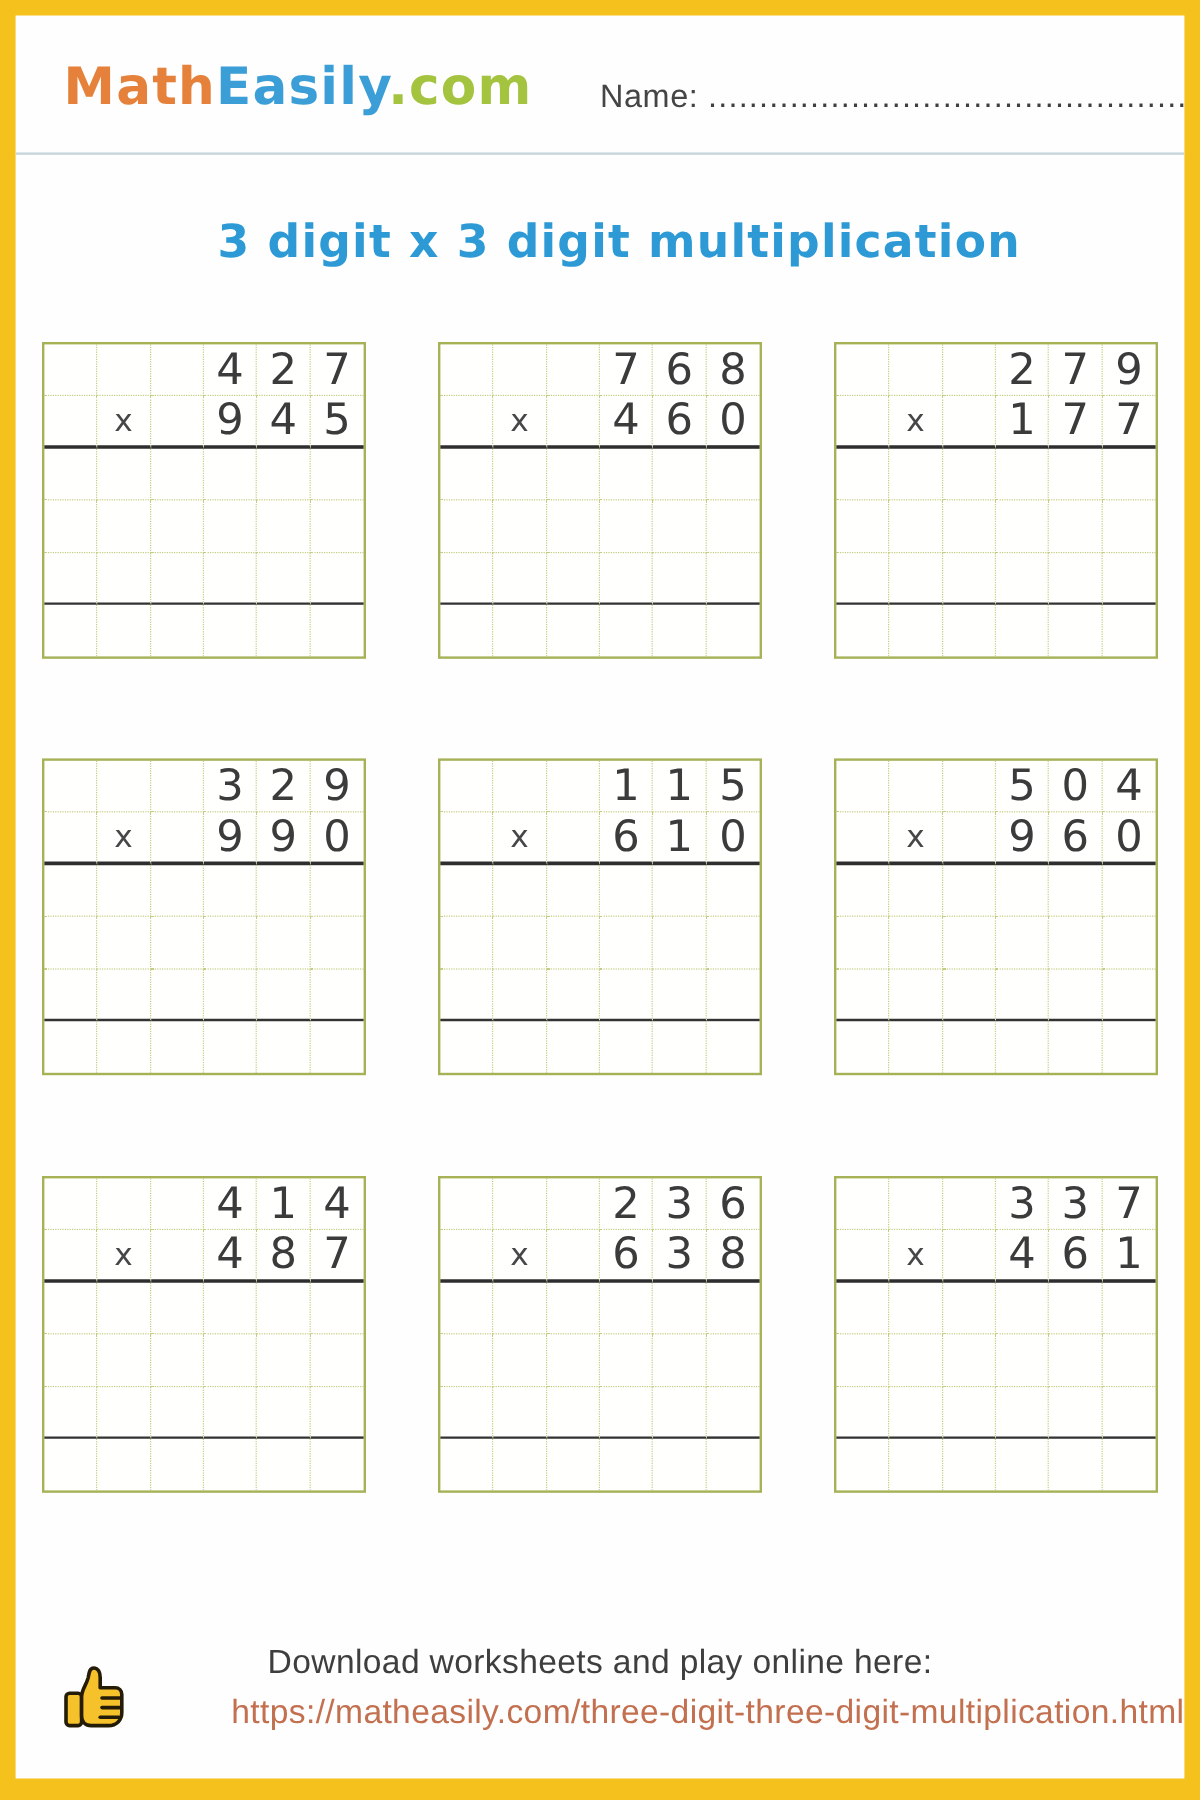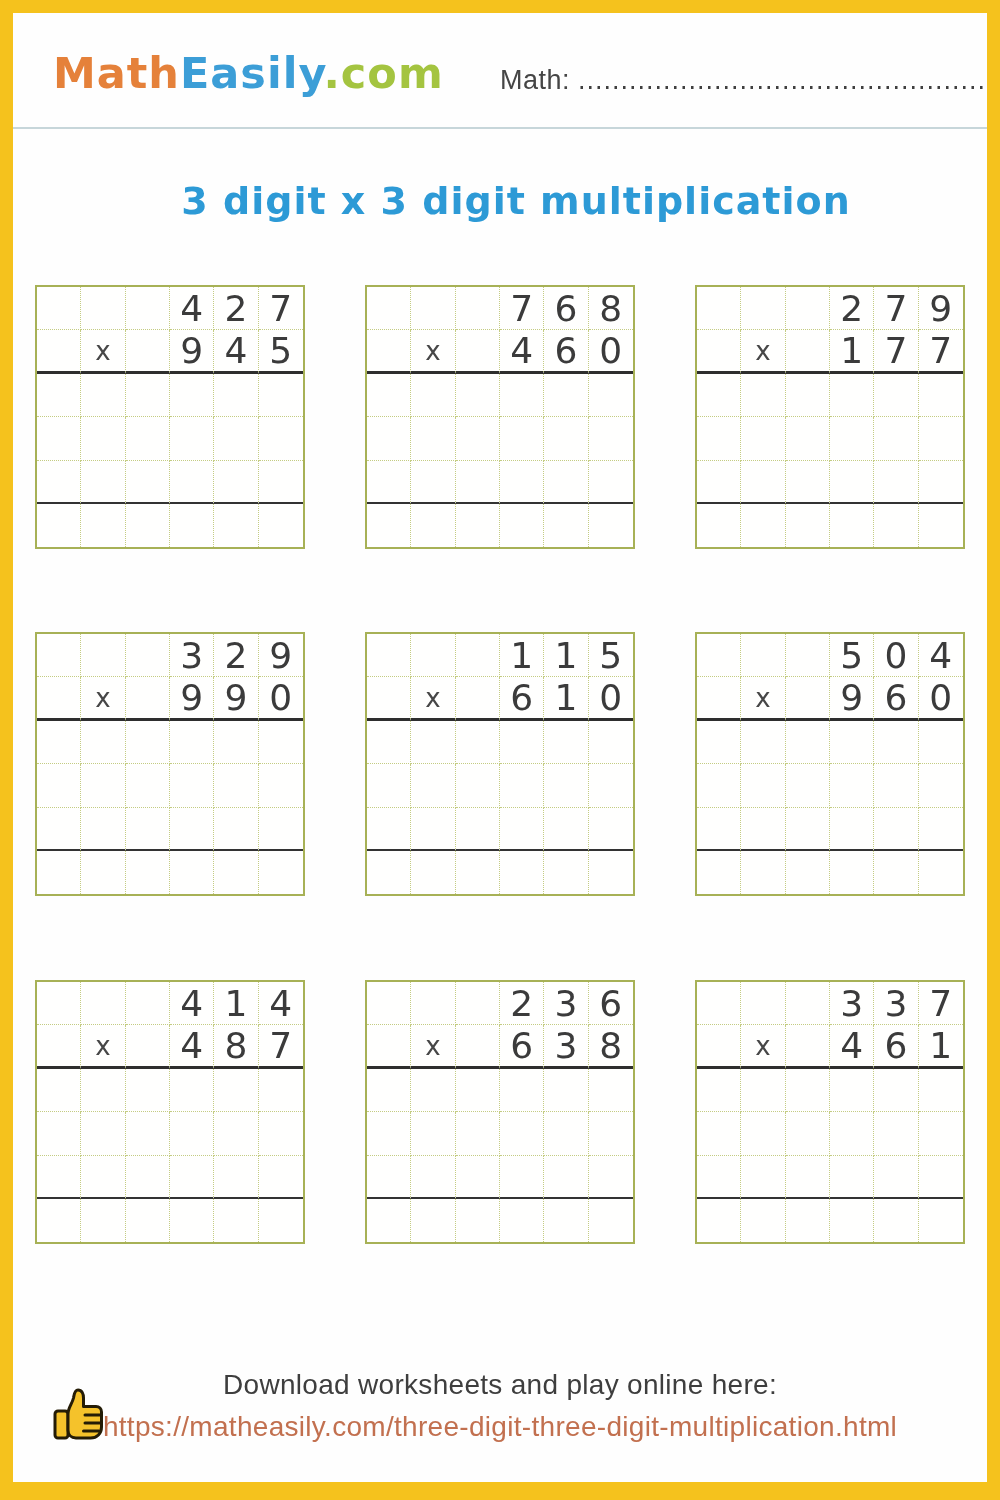--- a/index.html
+++ b/index.html
@@ -46,37 +46,37 @@
   .cell.r1{ border-bottom:3px solid #2E2E2E; }
   .cell.r4{ border-bottom:2px solid #333333; }
   .cell.op{ font-size:26px; color:#474747; }
   
   .f1{
     position:absolute; left:0; top:1356px; width:100%;
     text-align:center; font-size:28px; color:#3E3E3E; letter-spacing:0.3px;
   }
   .f2{
     position:absolute; left:0; top:1398px; width:100%;
-    text-align:center; font-size:28px; text-decoration:none; letter-spacing:0.3px;
+    text-align:right; font-size:28px; text-decoration:none; letter-spacing:0.3px;
     display:block;
   }
   .thumb{ position:absolute; left:34px; top:1370px; width:64px; height:66px; }
   .thumb svg{ width:100%; height:100%; }
 </style>
 </head>
 <body>
 
 <div class="page">
 
   <header>
     <div class="logo">
       <span style="color:#E5813A;">Math</span><span style="color:#3C9ED7;">Easily</span><span style="color:#A4C440;">.com</span>
     </div>
     <div class="namefield">
-      <span>Math:</span>
+      <span>Name:</span>
       <span class="dots">....................................................</span>
     </div>
   </header>
 
   <div class="divider"></div>
 
   <h1 class="title" style="color:#2D9AD6;margin-left:16px;">3 digit x 3 digit multiplication</h1>
 
   <div id="grids">
       <div class="pgrid" style="left: 0px; top: 0px;">

